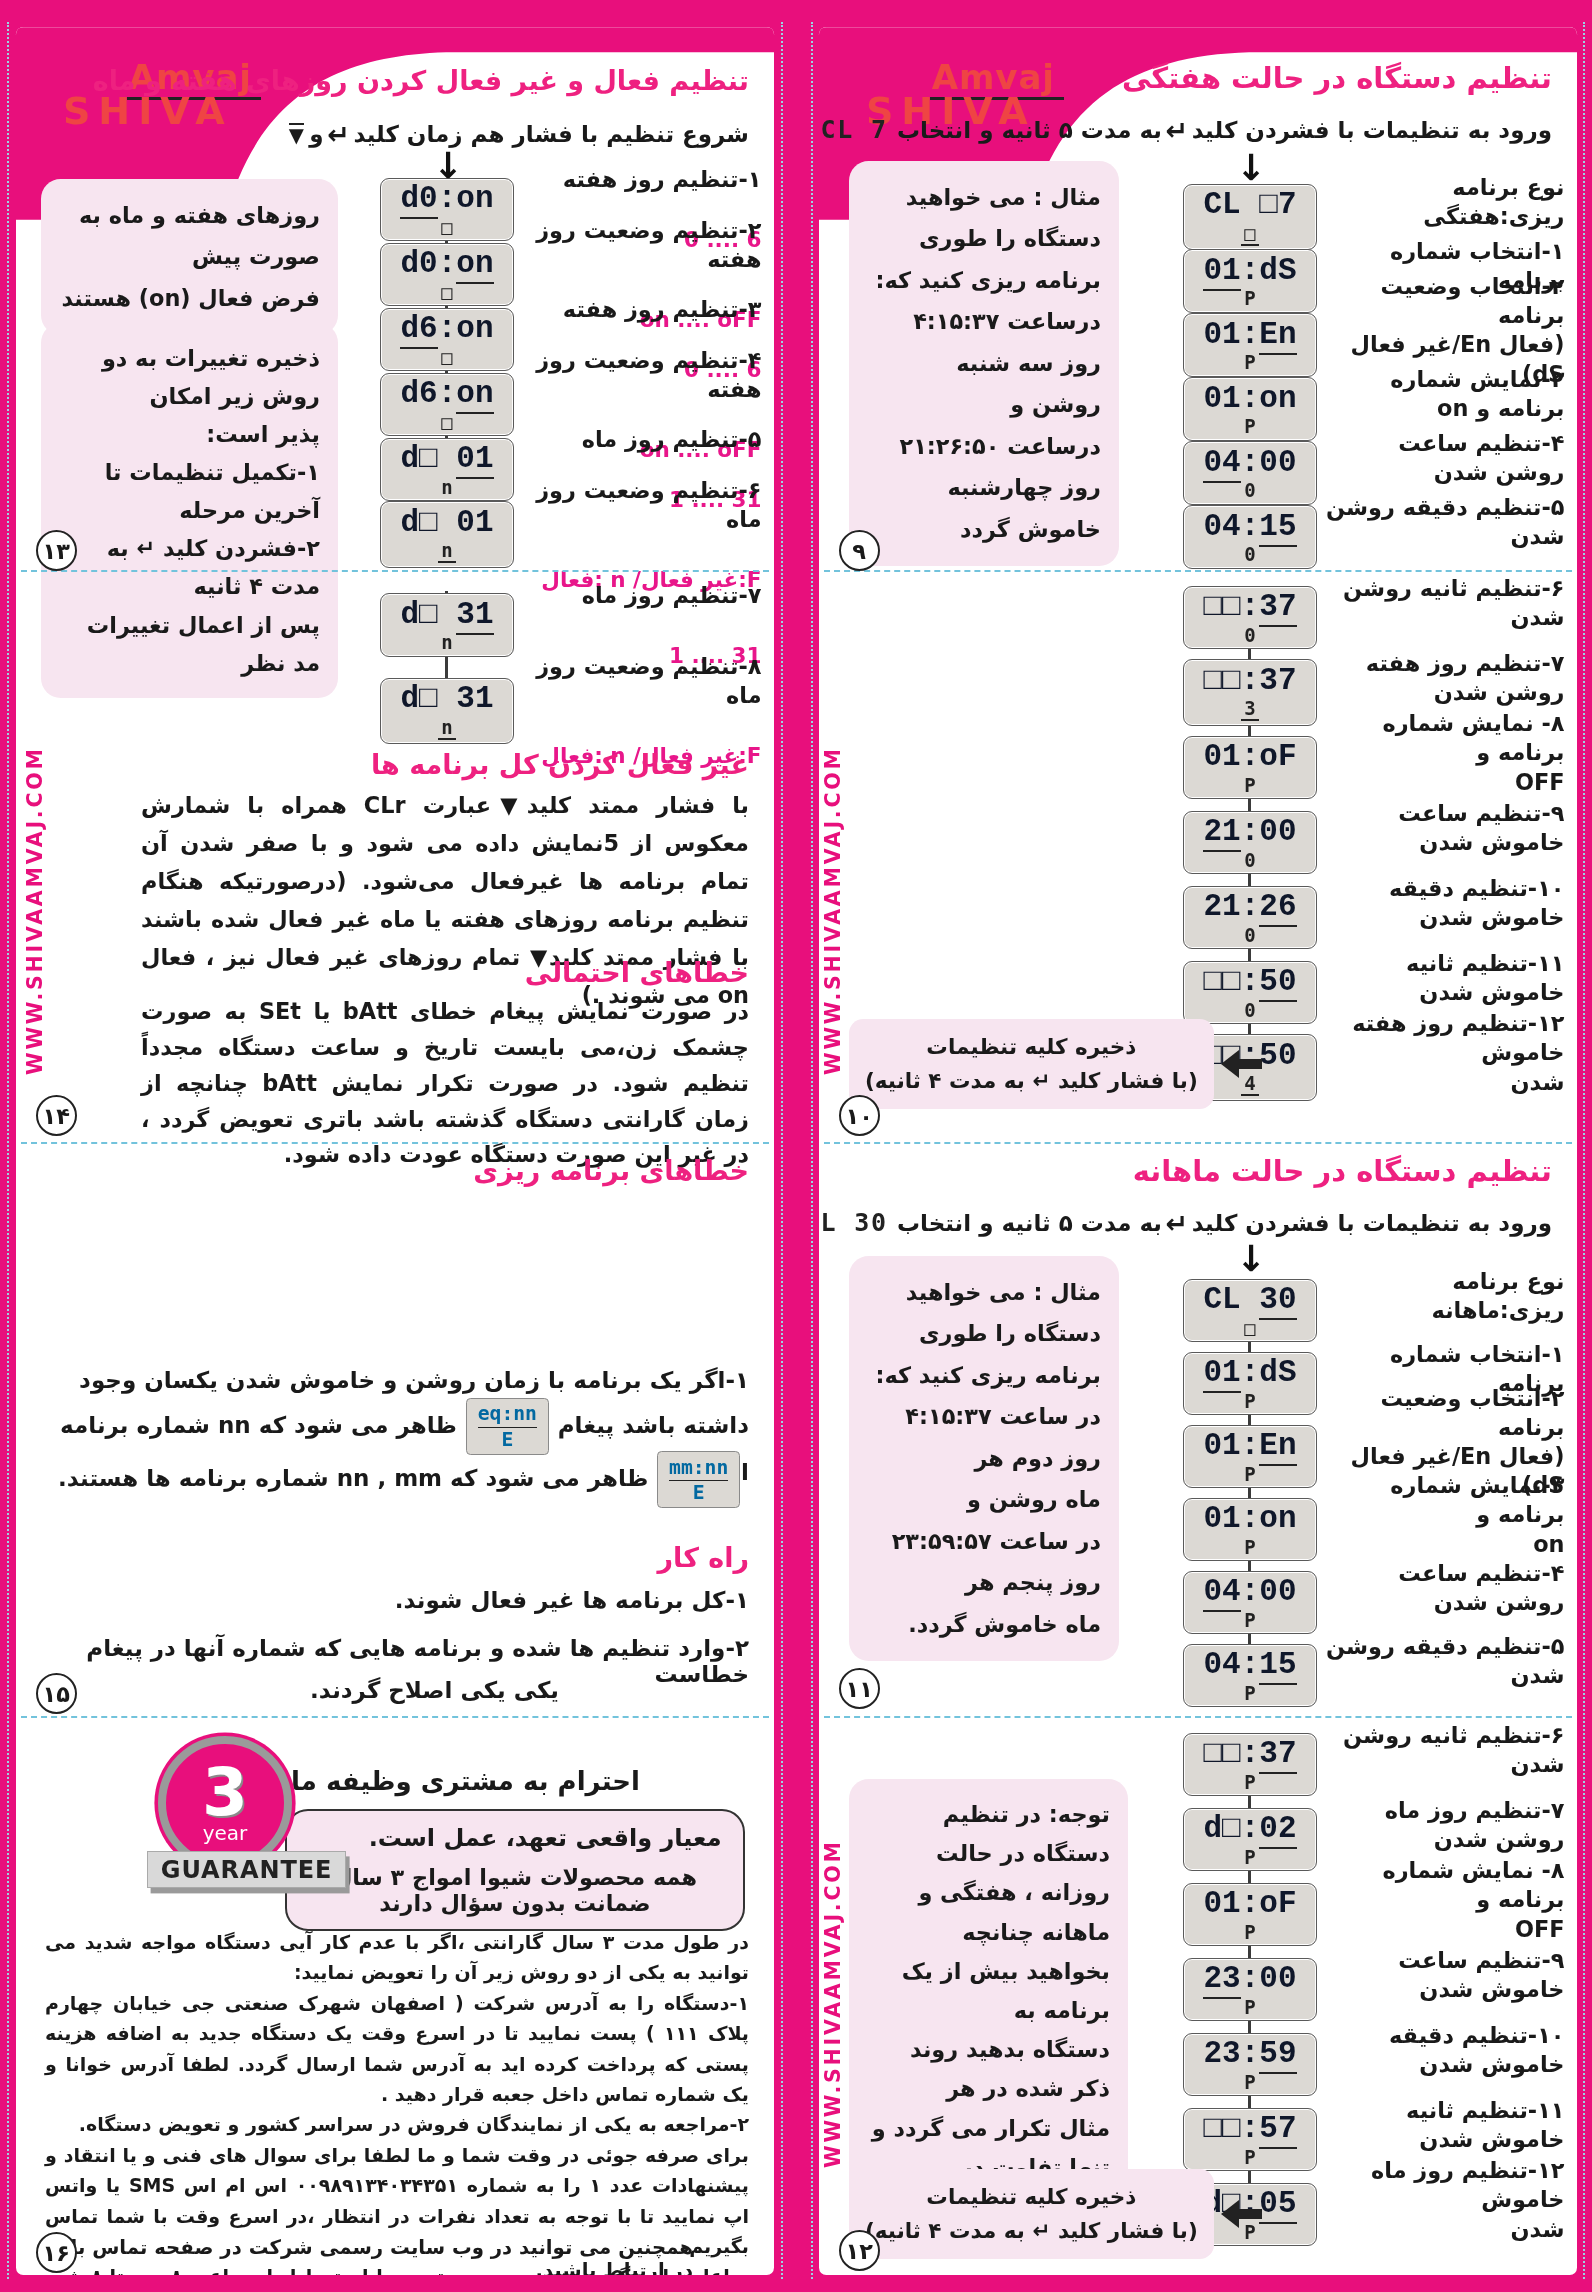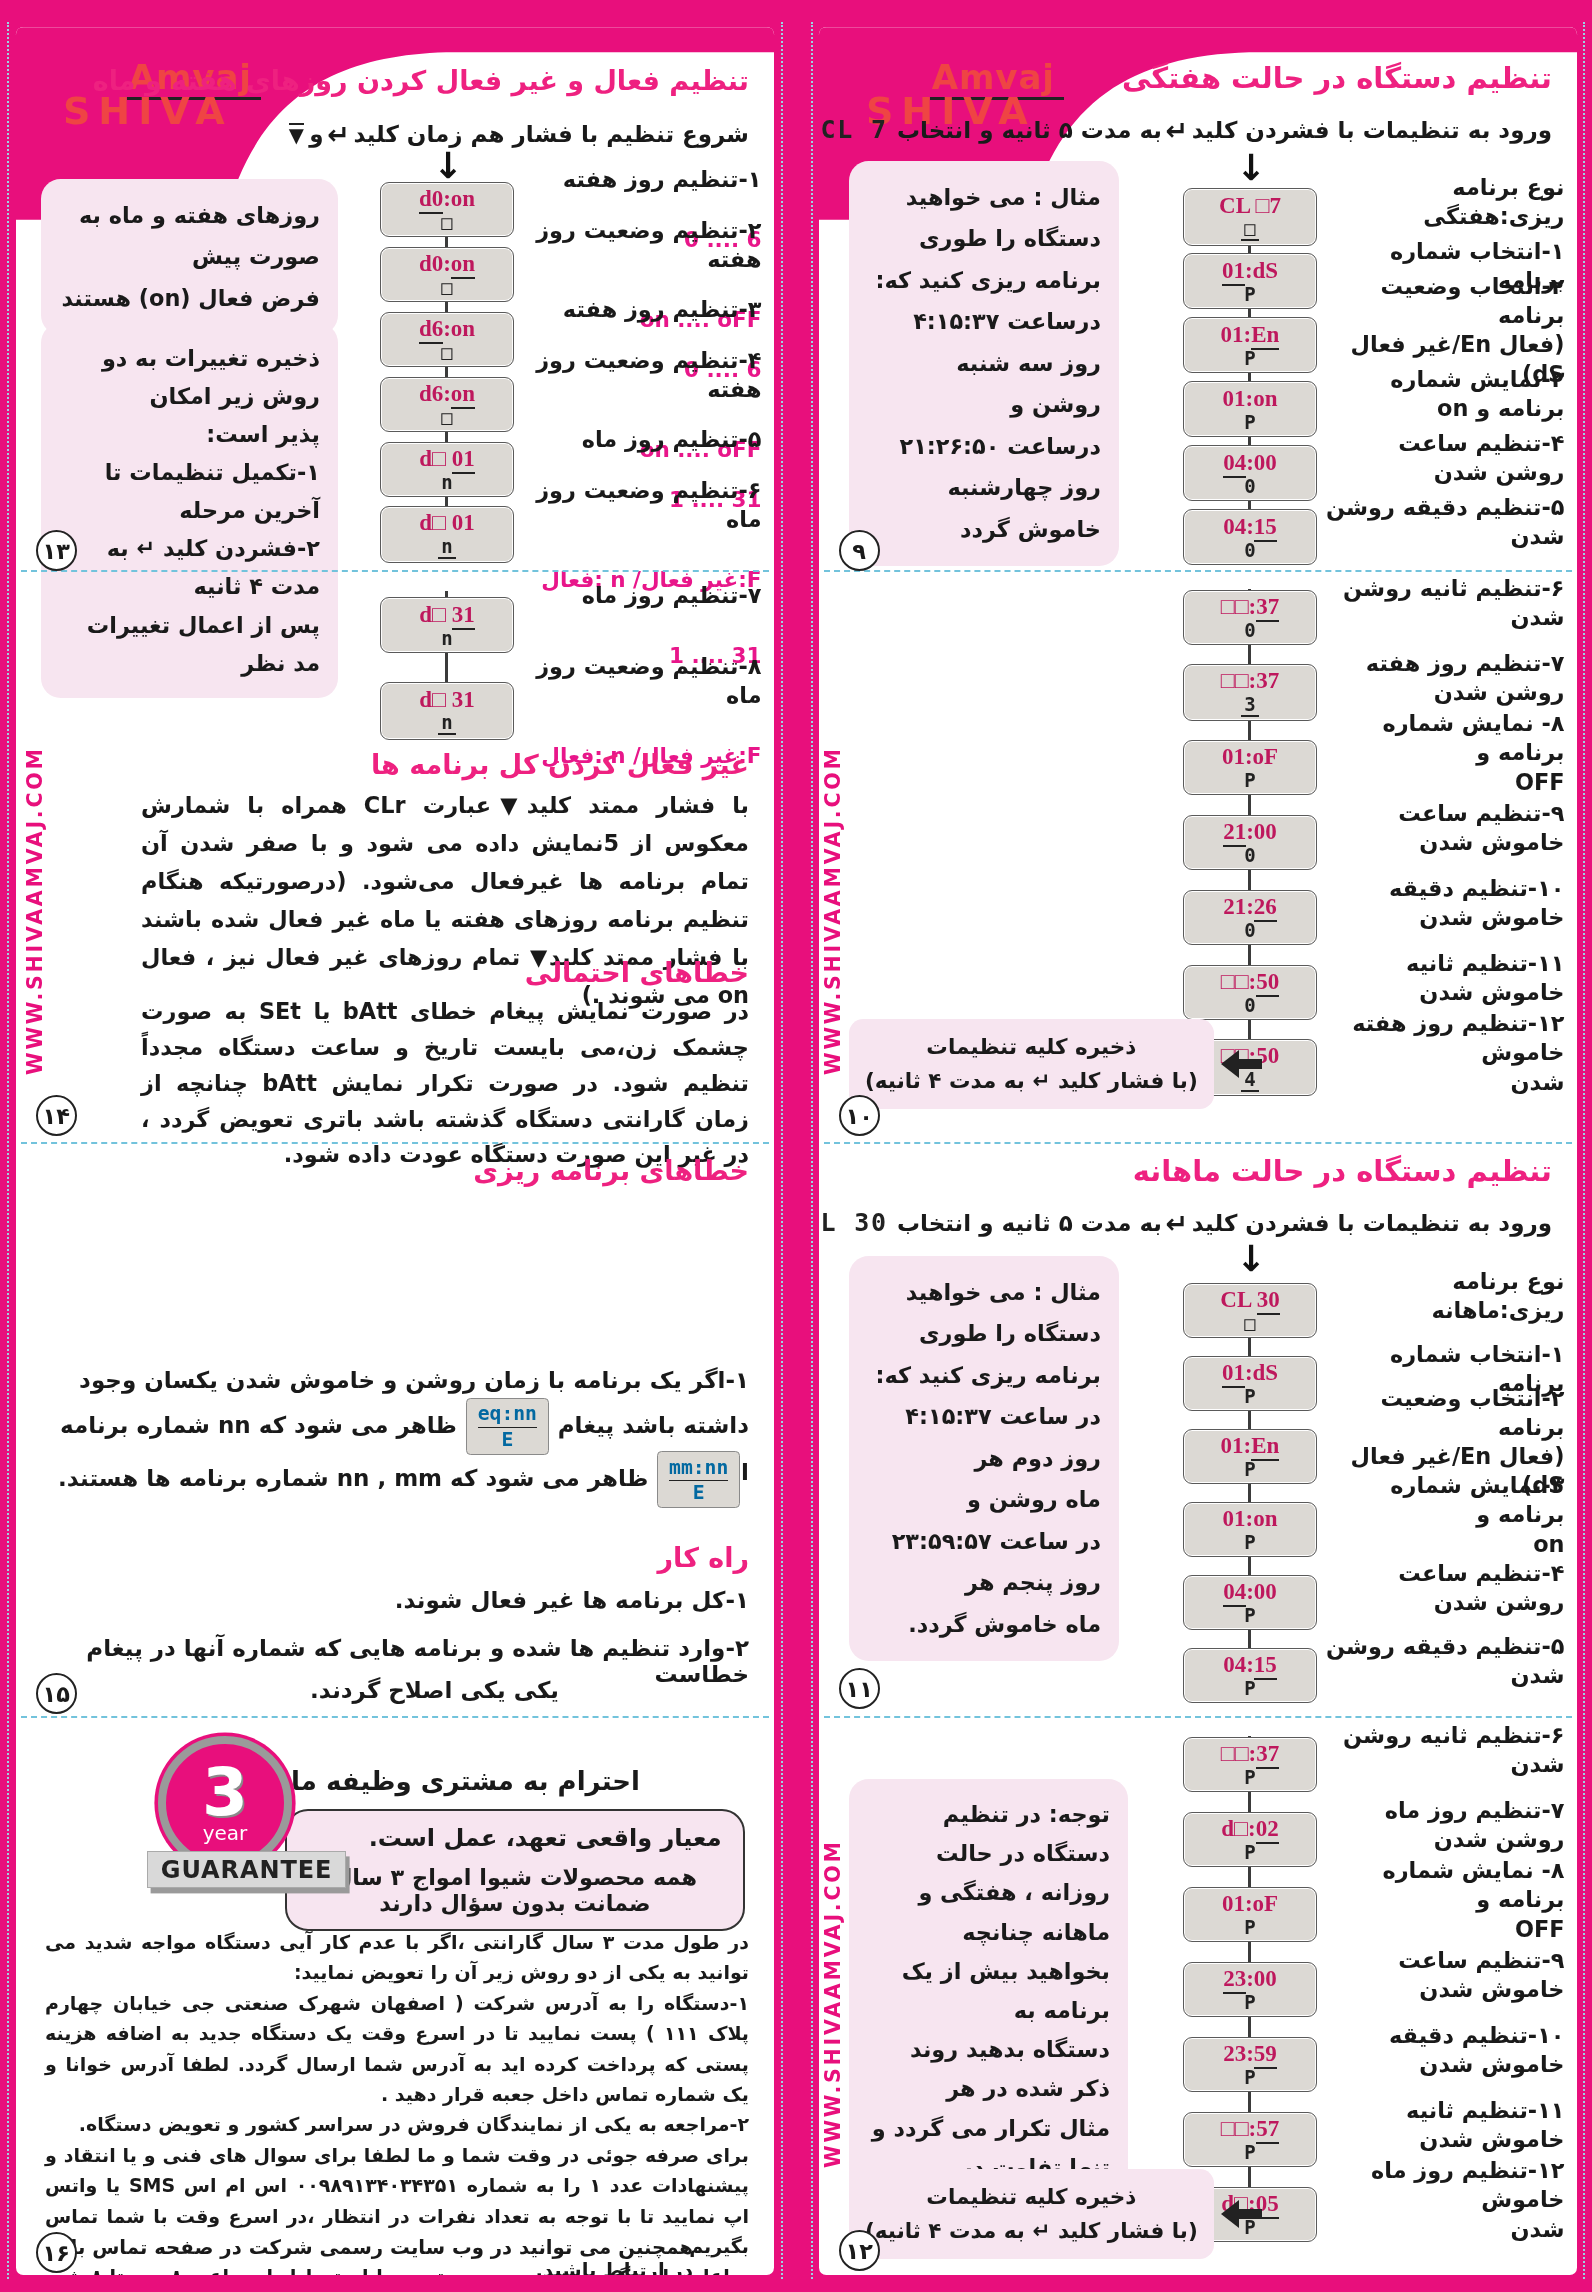--- a/index.html
+++ b/index.html
@@ -29,21 +29,21 @@
   .col-sub .keyicon{display:inline-block;font-weight:900;font-size:27px;padding:0 3.6px;transform:translateY(1.8px);}
   .col-sub .vkey{display:inline-block;border-top:2.7px solid #222;line-height:1;padding-top:0.9px;margin:0 5.4px;font-size:19.7px;}
   .col-sub .code{display:inline-block;direction:ltr;font-family:"DejaVu Sans Mono",monospace;font-weight:bold;font-size:25px;letter-spacing:1.8px;margin:0 9px;color:#222;}
   .downarrow{position:absolute;font-size:36px;font-weight:900;z-index:4;color:#111;}
   
   .flow{position:absolute;left:356px;right:0;display:flex;flex-direction:column;}
   .vline{position:absolute;left:73px;top:9px;bottom:25px;width:2.7px;background:#3b3b3b;z-index:0;}
   .step{height:var(--rh);display:flex;align-items:center;position:relative;z-index:1;}
   .lcdcol{width:150px;display:flex;justify-content:center;}
   .lcd{width:134px;background:var(--lcd);border:1.8px solid #5a5a5a;border-radius:9px;padding:4.5px 5.4px 3.6px;text-align:center;box-shadow:0 0 0 0.9px #fff inset;}
-  .lcd .l1{font-family:Liberation Serif, serif;font-weight:bold;font-size:23px;color:#be185d;direction:ltr;white-space:nowrap;line-height:1.05;}
+  .lcd .l1{font-family:Liberation Mono, monospace;font-weight:bold;font-size:31px;color:#0f172a;direction:ltr;white-space:nowrap;line-height:1.05;}
   .seg-b.u{border-bottom:2.7px solid #222;padding-bottom:0.9px;}
   .l2row{line-height:1;margin-top:1.8px;}
   .lcd-l2{display:inline-block;min-width:18px;font-family:"DejaVu Sans Mono",monospace;font-weight:bold;font-size:19px;color:#222;}
   .lcd-l2.u{border-bottom:2.7px solid #222;padding-bottom:0.9px;}
   .lbl{flex:1;direction:rtl;text-align:right;padding-right:12.5px;font-size:22.4px;font-weight:bold;line-height:1.3;white-space:pre-line;}
   .label-sub{color:var(--subpink);margin-top:2.7px;font-size:21.5px;font-weight:bold;}
   
   .sidebox{position:absolute;background:var(--boxpink);border-radius:19.7px;padding:16px 18px;font-size:22.4px;font-weight:bold;direction:rtl;text-align:right;line-height:1.85;white-space:pre-line;z-index:2;}
   
   .callout{position:absolute;display:flex;align-items:center;z-index:3;}

